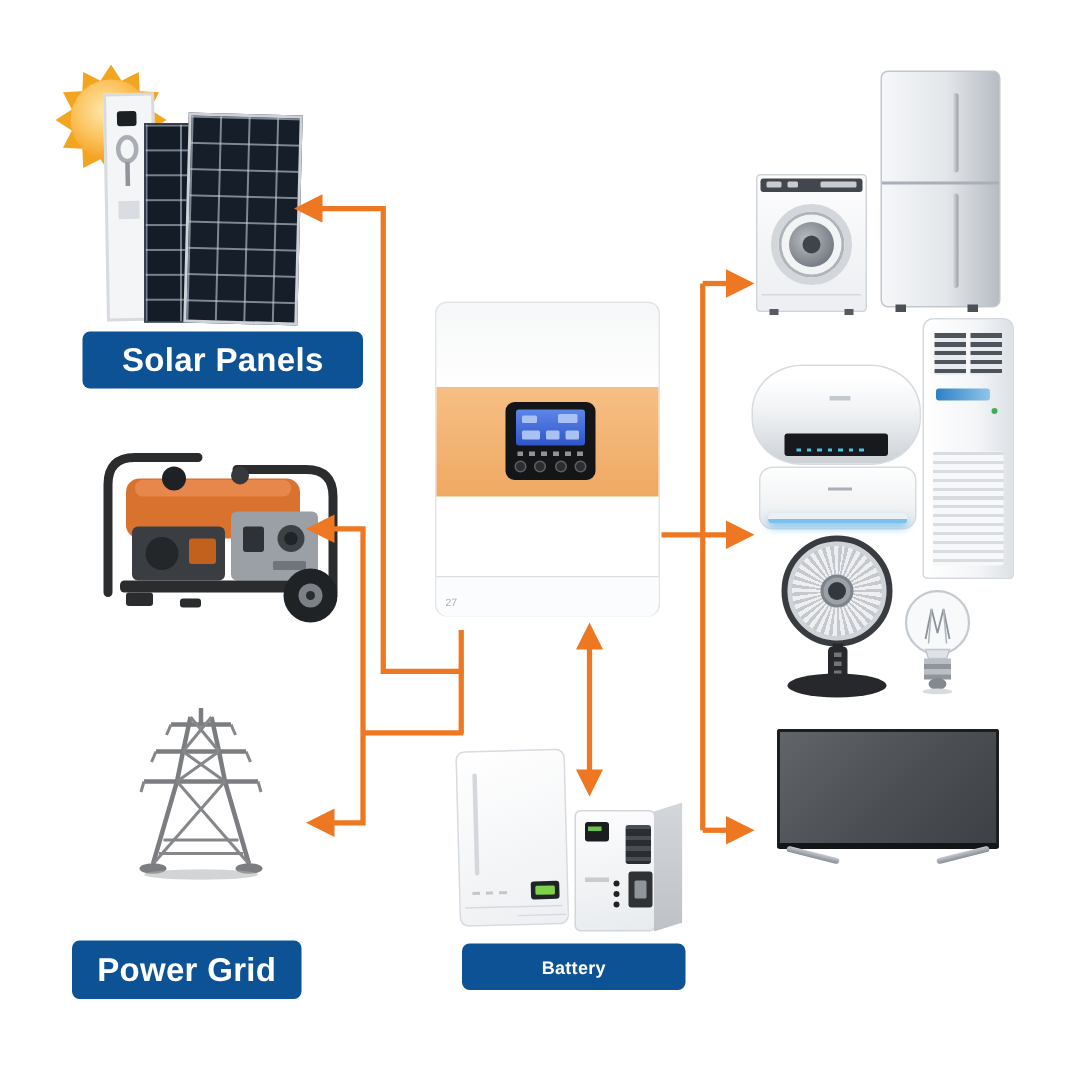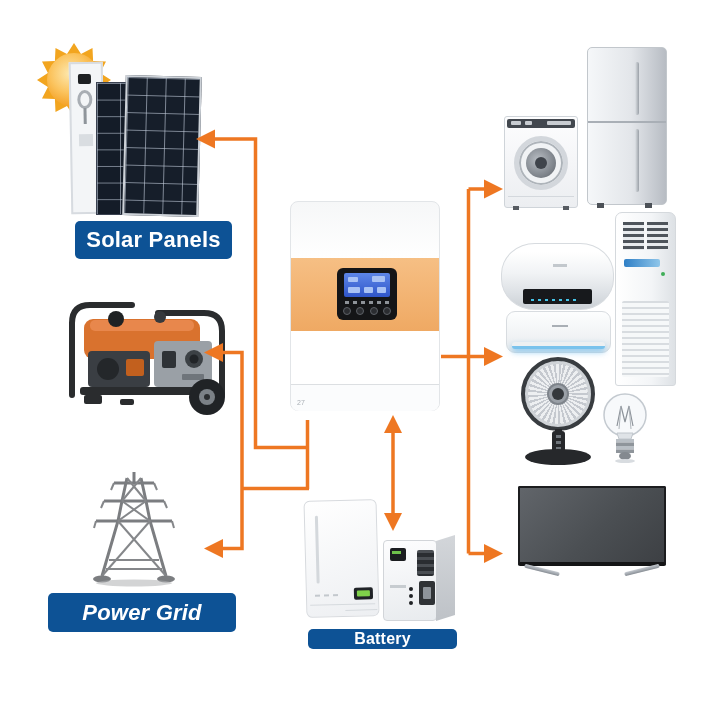--- a/index.html
+++ b/index.html
@@ -6,24 +6,24 @@
   html,body { background:#fff; }
   body { font-family: "Liberation Sans", sans-serif; }
   .canvas { position:relative; width:717px; height:716px; background:#fff; overflow:hidden; }
 
   
   .label-btn {
     position:absolute; background:#0D5295; color:#fff; border-radius:5px;
     display:flex; align-items:center; justify-content:center;
     font-weight:bold; letter-spacing:.2px;
   }
-  .btn-solar    { left:55px;  top:221px; width:157px; height:38px; font-size:22px;margin-left:20px; }
+  .btn-solar    { left:55px;  top:221px; width:187px; height:38px; font-size:22px; }
   .btn-gen      { left:53px;  top:419px; width:162px; height:38px; font-size:22px; }
-  .btn-grid     { left:48px;  top:593px; width:188px; height:39px; font-size:22px;font-style:italic; }
-  .btn-battery  { left:308px; top:629px; width:149px; height:20px; font-size:16px; }
+  .btn-grid     { left:48px;  top:627px; width:153px; height:39px; font-size:22px; }
+  .btn-battery  { left:308px; top:629px; width:149px; height:31px; font-size:12px; }
   .btn-home     { left:500px; top:629px; width:190px; height:31px; font-size:20px; }
 
   
   svg.connectors { position:absolute; left:0; top:0; z-index:6; pointer-events:none; }
   svg.connectors path { stroke:#EE7722; stroke-width:3.5px; fill:none; }
   svg.connectors polygon { fill:#EE7722; }
 
   
   .sun { position:absolute; left:36px; top:40px; z-index:1; }
 

